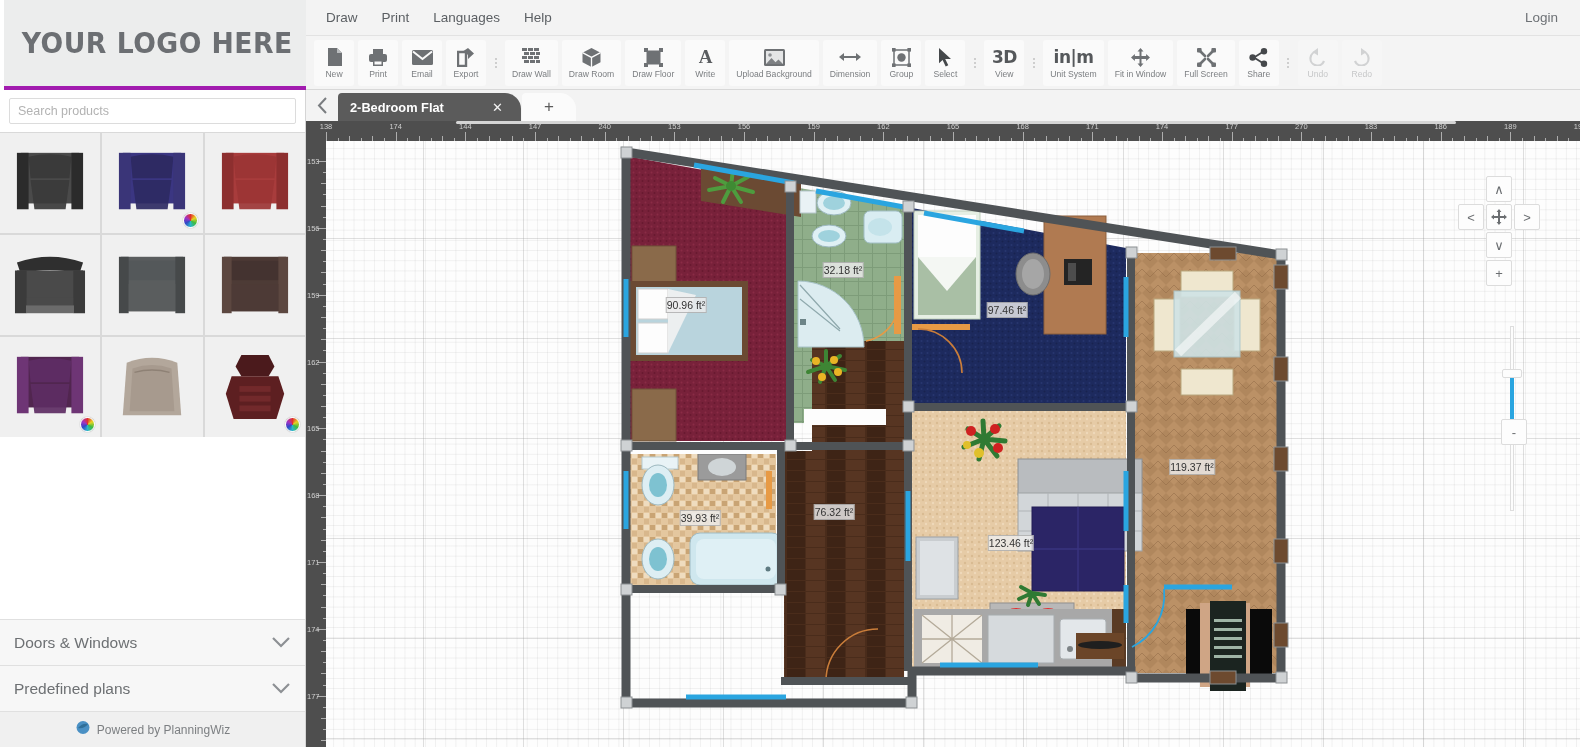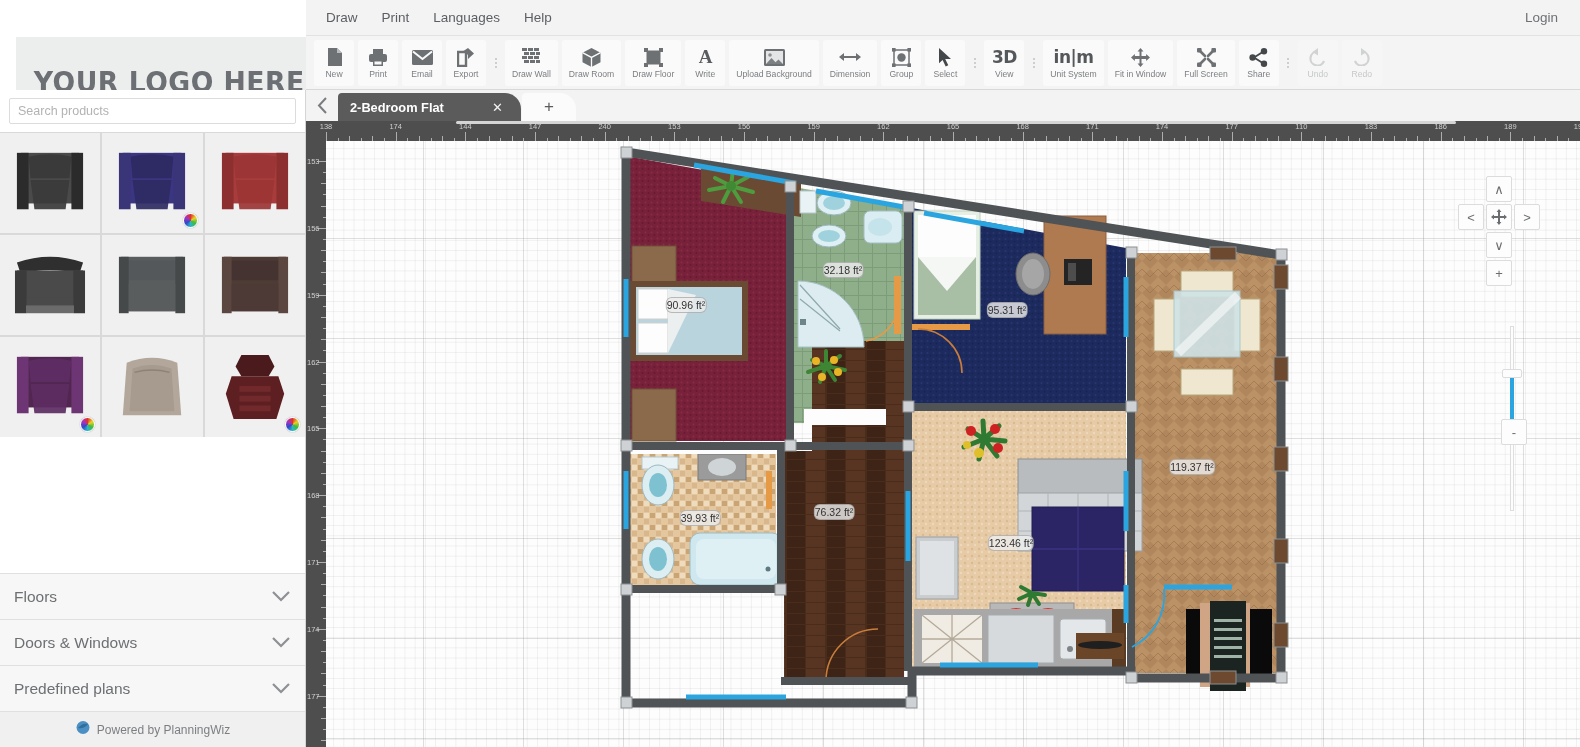--- a/index.html
+++ b/index.html
@@ -5,23 +5,23 @@
   * { box-sizing: border-box; margin: 0; padding: 0; }
   html, body {
     width: 1580px; height: 747px;
     font-family: "Liberation Sans", sans-serif;
     background: #ffffff; overflow: hidden;
   }
   #app { position: relative; width: 1580px; height: 747px; }
 
   
   .logo-zone {
-    position: absolute; left: 16px; top: 0; width: 306px; height: 90px;
-    background: #eceded; border-bottom: 1px solid #a21caf;
-    display: flex; align-items: center; justify-content: center; margin-top: 37px;
+    position: absolute; left: 4px; top: 0; width: 306px; height: 90px;
+    background: #eceded; border-bottom: 4px solid #a21caf;
+    display: flex; align-items: center; justify-content: center;
   }
   .logo-text {
     font-size: 29px; font-weight: bold; letter-spacing: 0.5px;
     color: #6c6f73; font-family: "DejaVu Sans", sans-serif;
     transform: scaleX(0.92);
   }
 
   
   .menubar {
     position: absolute; left: 306px; top: 0; right: 0; height: 36px;
@@ -181,21 +181,21 @@
     background-size: 100px 100px, 100px 100px, 10.2px 10.2px, 10.2px 10.2px;
     background-position: -3px -3px, -3px -3px, -3px -3px, -3px -3px;
     overflow: hidden;
   }
   .plan-svg { position: absolute; left: 0; top: 0; }
 
   .arealabel {
     position: absolute; background: rgba(237,237,237,.82);
     border: 1px solid rgba(120,120,120,.45);
     font-size: 10.5px; color: #333; padding: 1px 0;
-    white-space: nowrap; border-radius: 6px;
+    white-space: nowrap; border-radius: 0;
     font-family: "Liberation Sans", sans-serif;
     transform: translate(-50%, -50%);
   }
 
   
   .navpad { position: absolute; right: 40px; top: 35px; width: 82px; height: 115px; }
   .np {
     position: absolute; width: 26px; height: 26px; background: #fdfdfd;
     border: 1px solid #dcdcdc; border-radius: 2px; cursor: pointer;
     display: flex; align-items: center; justify-content: center;
@@ -549,26 +549,20 @@
             <path d="M16 26h48l6 18-8 26H18l-8-26z" fill="#5d1f21"></path>
             <rect x="24" y="36" width="32" height="6" fill="#72292b"></rect>
             <rect x="24" y="46" width="32" height="6" fill="#72292b"></rect>
             <rect x="24" y="56" width="32" height="6" fill="#72292b"></rect>
           </svg>
           <span class="swatch"></span>
         </div>
       </div>
     <div class="panel-spacer"></div>
 
-    <div class="acc-item">
-      <span class="t">Floors</span>
-      <span class="chev"><svg width="20" height="12" viewBox="0 0 20 12">
-            <path d="M2 2l8 8 8-8" stroke="#8d9094" stroke-width="2.2" fill="none"></path>
-          </svg></span>
-    </div>
     <div class="acc-item">
       <span class="t">Doors &amp; Windows</span>
       <span class="chev"><svg width="20" height="12" viewBox="0 0 20 12">
             <path d="M2 2l8 8 8-8" stroke="#8d9094" stroke-width="2.2" fill="none"></path>
           </svg></span>
     </div>
     <div class="acc-item">
       <span class="t">Predefined plans</span>
       <span class="chev"><svg width="20" height="12" viewBox="0 0 20 12">
             <path d="M2 2l8 8 8-8" stroke="#8d9094" stroke-width="2.2" fill="none"></path>
@@ -693,21 +687,21 @@
       <div class="tk" style="left: 902.444px; height: 5px;"></div>
       <div class="tk" style="left: 914.056px; height: 3px;"></div>
       <div class="tk" style="left: 925.667px; height: 9px;"></div>
       <div class="num" style="left: 925.667px;">177</div>
       <div class="tk" style="left: 937.278px; height: 3px;"></div>
       <div class="tk" style="left: 948.889px; height: 5px;"></div>
       <div class="tk" style="left: 960.5px; height: 3px;"></div>
       <div class="tk" style="left: 972.111px; height: 5px;"></div>
       <div class="tk" style="left: 983.722px; height: 3px;"></div>
       <div class="tk" style="left: 995.333px; height: 9px;"></div>
-      <div class="num" style="left: 995.333px;">110</div>
+      <div class="num" style="left: 995.333px;">270</div>
       <div class="tk" style="left: 1006.94px; height: 3px;"></div>
       <div class="tk" style="left: 1018.56px; height: 5px;"></div>
       <div class="tk" style="left: 1030.17px; height: 3px;"></div>
       <div class="tk" style="left: 1041.78px; height: 5px;"></div>
       <div class="tk" style="left: 1053.39px; height: 3px;"></div>
       <div class="tk" style="left: 1065px; height: 9px;"></div>
       <div class="num" style="left: 1065px;">183</div>
       <div class="tk" style="left: 1076.61px; height: 3px;"></div>
       <div class="tk" style="left: 1088.22px; height: 5px;"></div>
       <div class="tk" style="left: 1099.83px; height: 3px;"></div>
@@ -1044,21 +1038,21 @@
         <rect x="948" y="306" width="14" height="24"></rect>
         <rect x="948" y="398" width="14" height="24"></rect>
         <rect x="948" y="482" width="14" height="24"></rect>
         <rect x="884" y="106" width="26" height="13"></rect>
         <rect x="884" y="530" width="26" height="13"></rect>
       </g>
     </svg>
 
     <div class="arealabel" style="left:360px;top:164px;">90.96 ft²</div>
     <div class="arealabel" style="left:517px;top:129px;">32.18 ft²</div>
-    <div class="arealabel" style="left:681px;top:169px;">95.31 ft²</div>
+    <div class="arealabel" style="left:681px;top:169px;">97.46 ft²</div>
     <div class="arealabel" style="left:866px;top:326px;">119.37 ft²</div>
     <div class="arealabel" style="left:374px;top:377px;">39.93 ft²</div>
     <div class="arealabel" style="left:508px;top:371px;">76.32 ft²</div>
     <div class="arealabel" style="left:685px;top:402px;">123.46 ft²</div>
 
     <div class="navpad">
       <div class="np np-up">∧</div>
       <div class="np np-left">&lt;</div>
       <div class="np np-cen">
         <svg width="16" height="16" viewBox="0 0 16 16">

